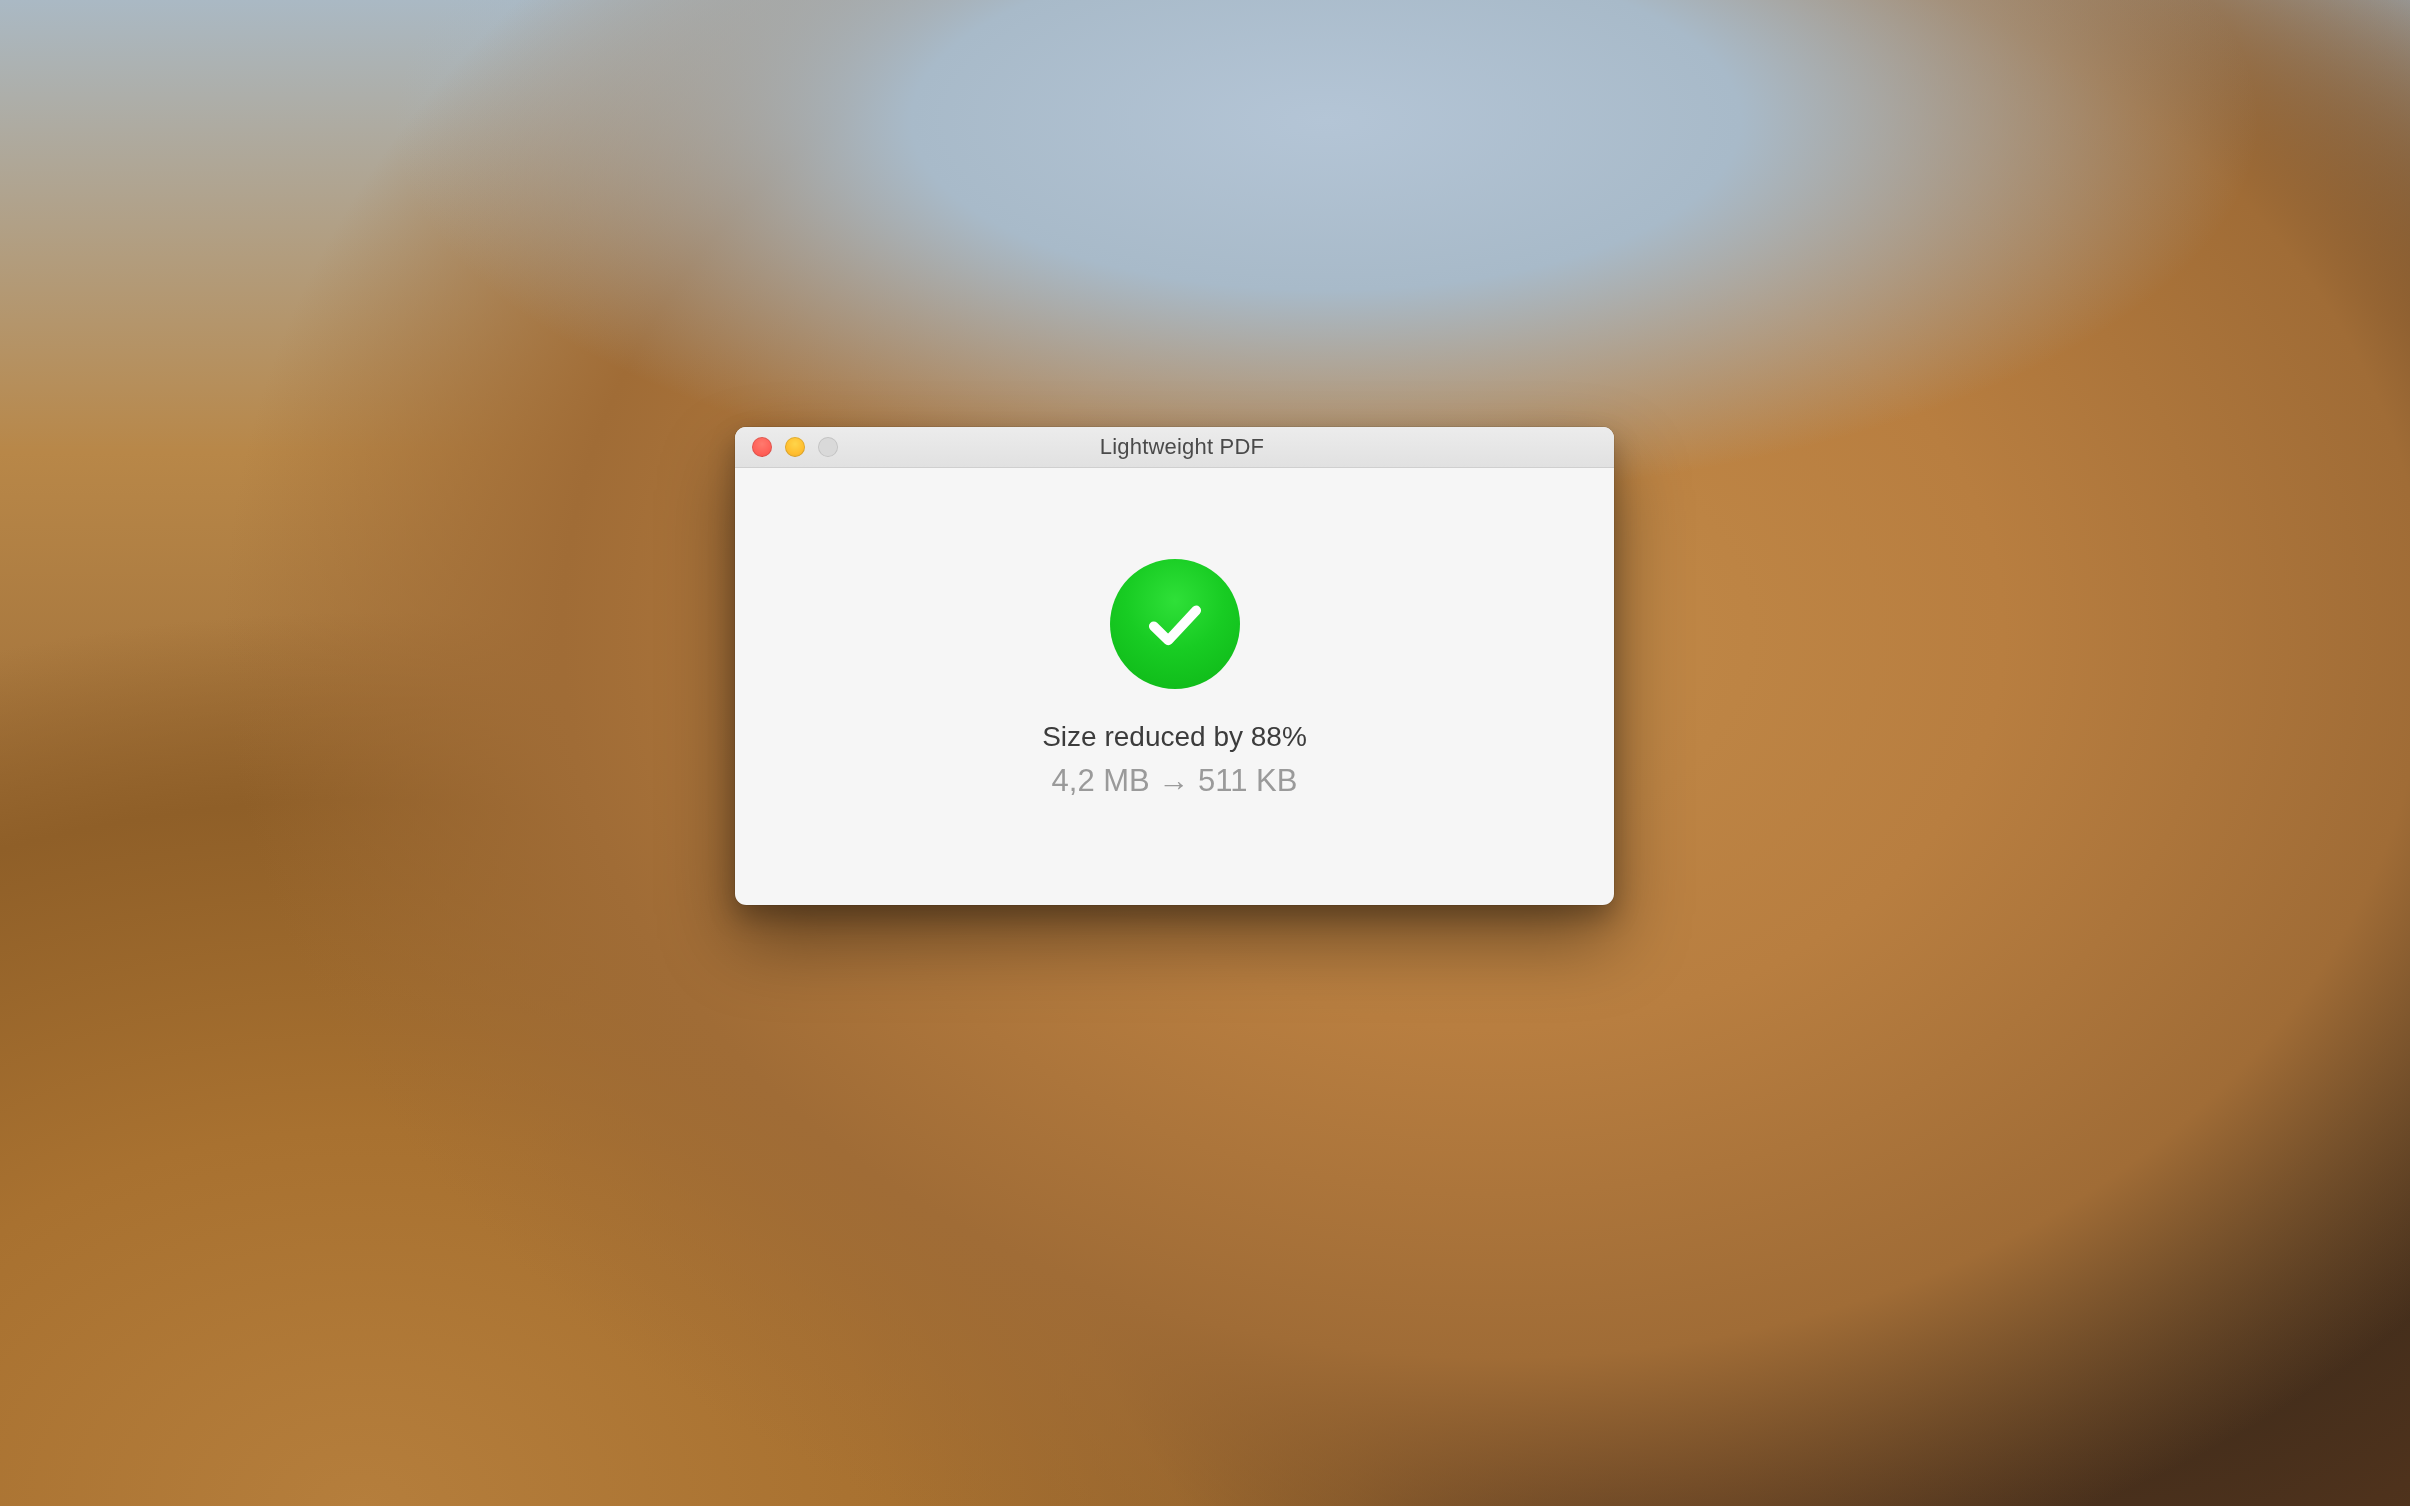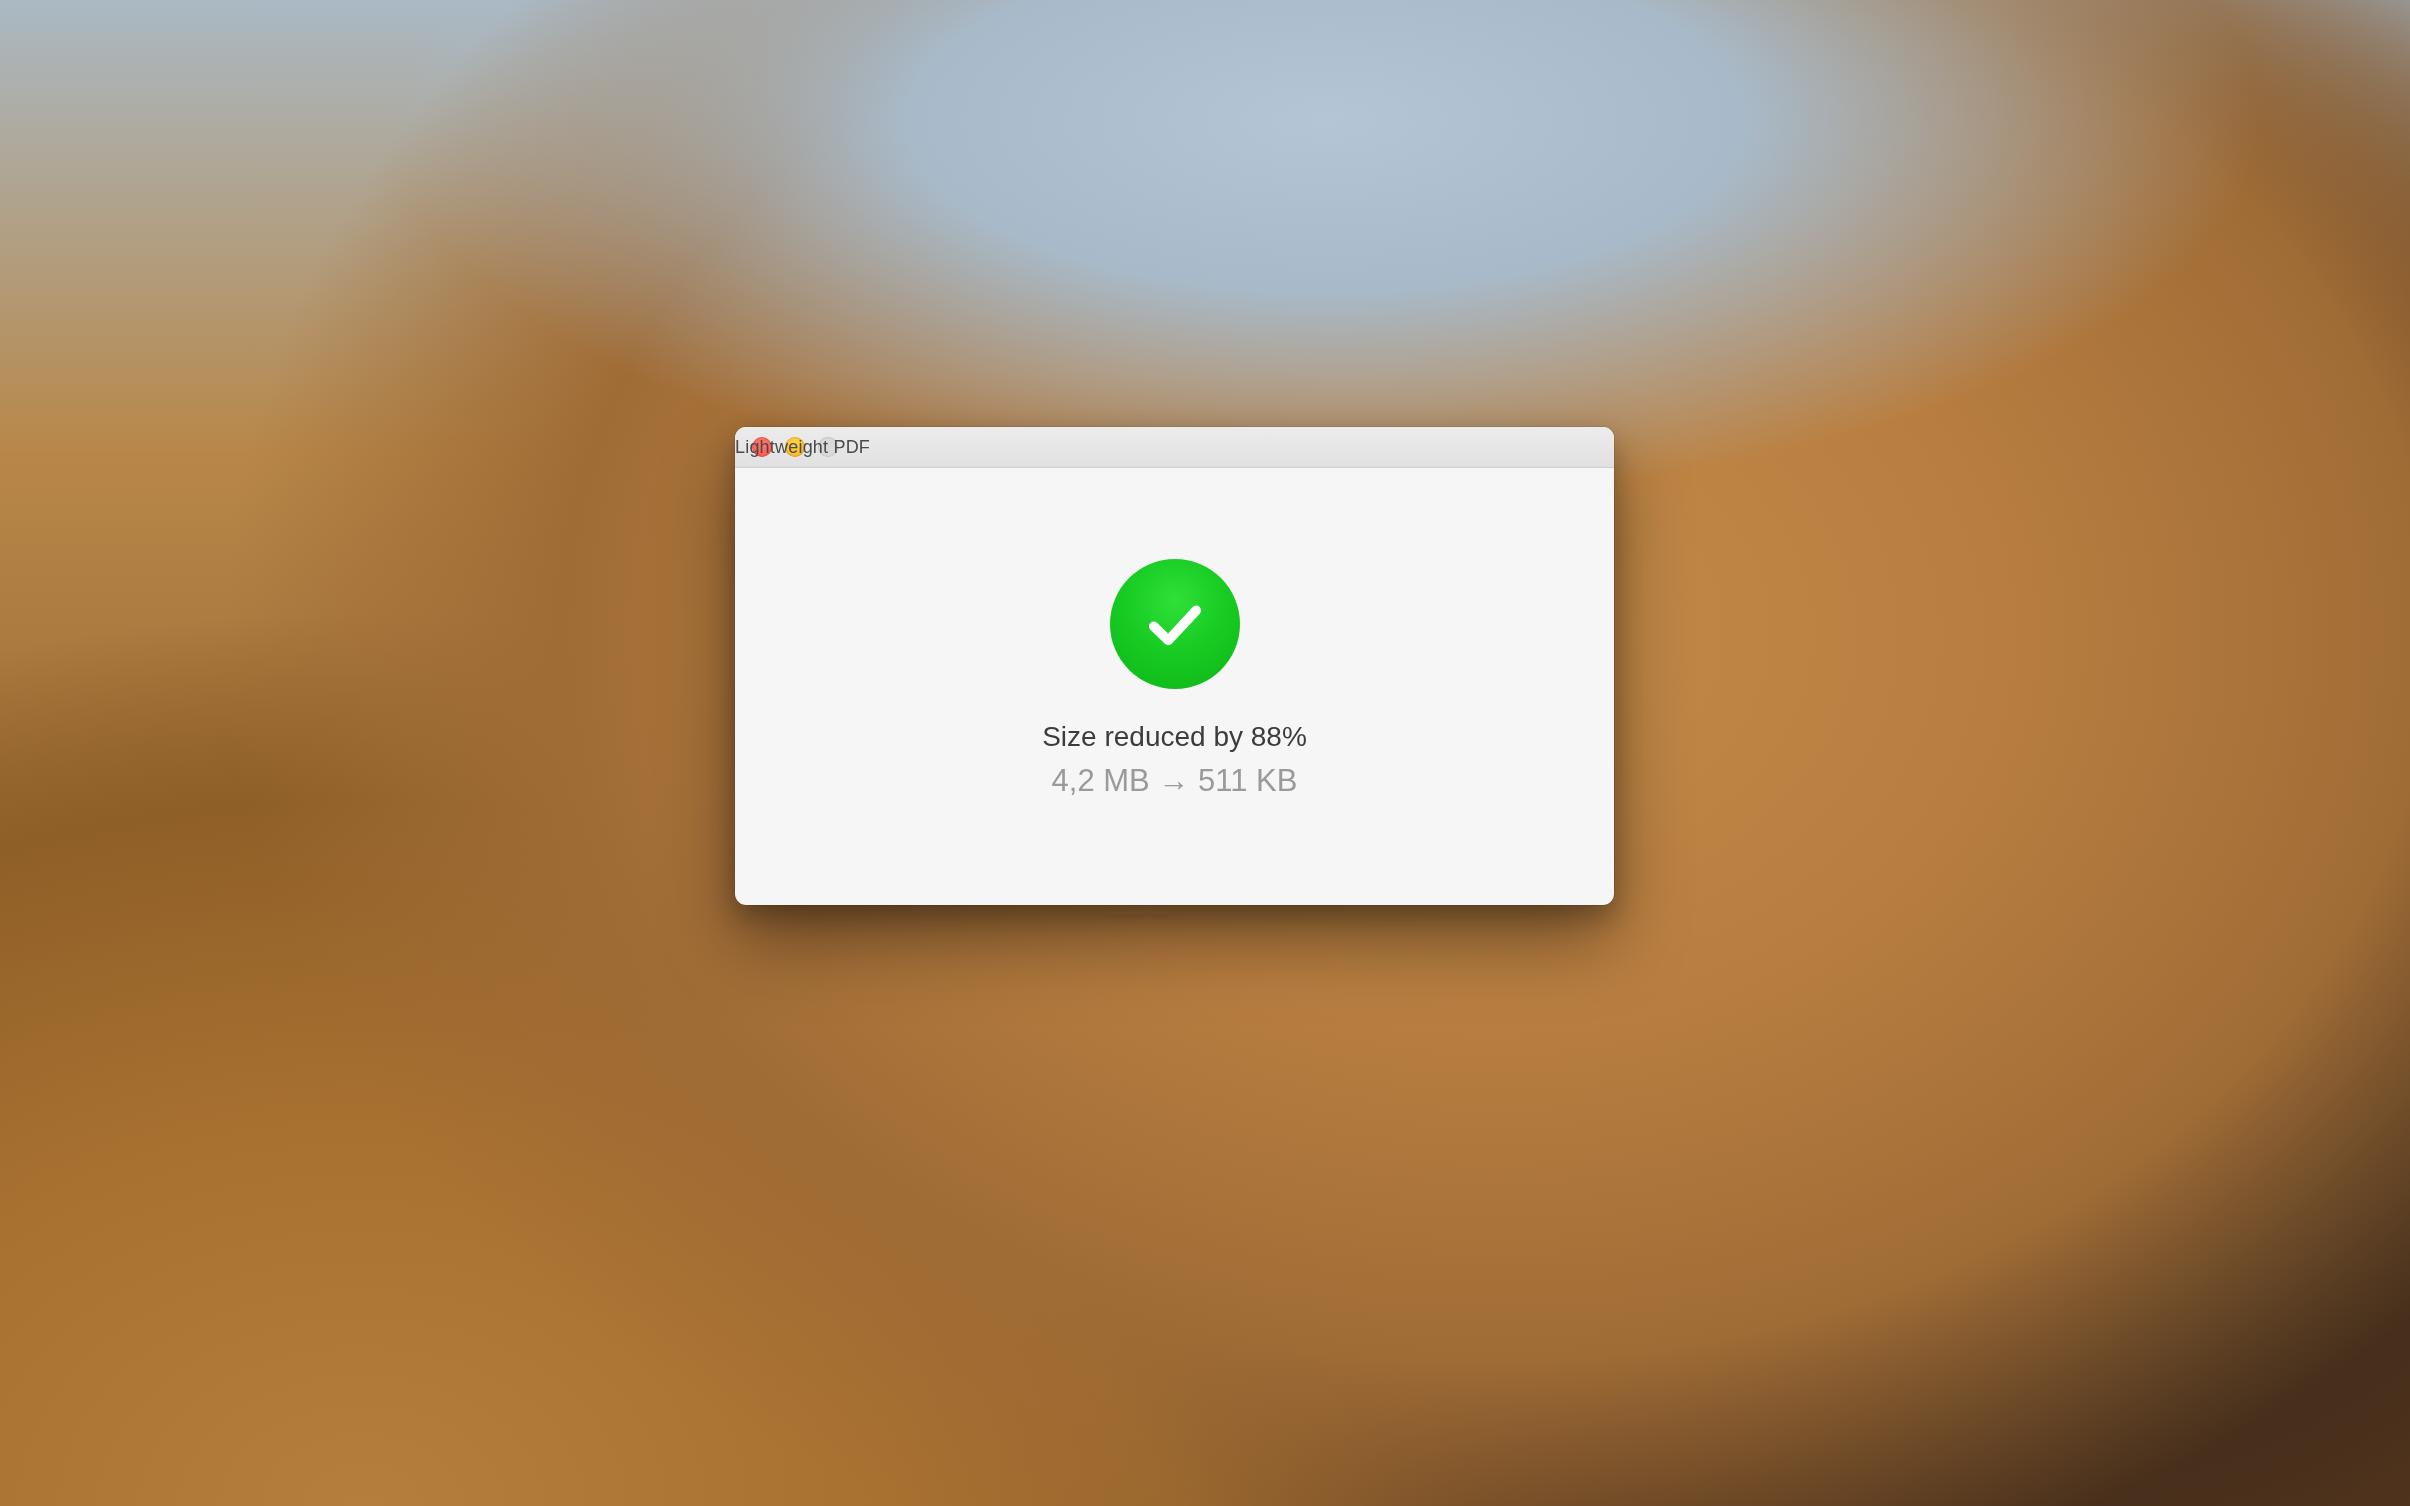--- a/index.html
+++ b/index.html
@@ -79,23 +79,24 @@
       background: radial-gradient(circle at 50% 35%, #ffd54a, #ffbd2e 60%, #e0a528);
       box-shadow: inset 0 0 0 0.9px rgba(0,0,0,0.12);
     }
     .tb-max-disabled {
       background: #d9d9d9;
       box-shadow: inset 0 0 0 0.9px rgba(0,0,0,0.10);
     }
 
     .title {
       position: absolute;
-      left: 0;
+      left: 15px;
       right: 0;
-      font-size: 18px;
+      text-align: center;
+      font-size: 22px;
       letter-spacing: 0.2px;
       color: #4a4a4a;
       pointer-events: none;
     }
 
     .content {
       flex: 1;
       display: flex;
       flex-direction: column;
       align-items: center;

